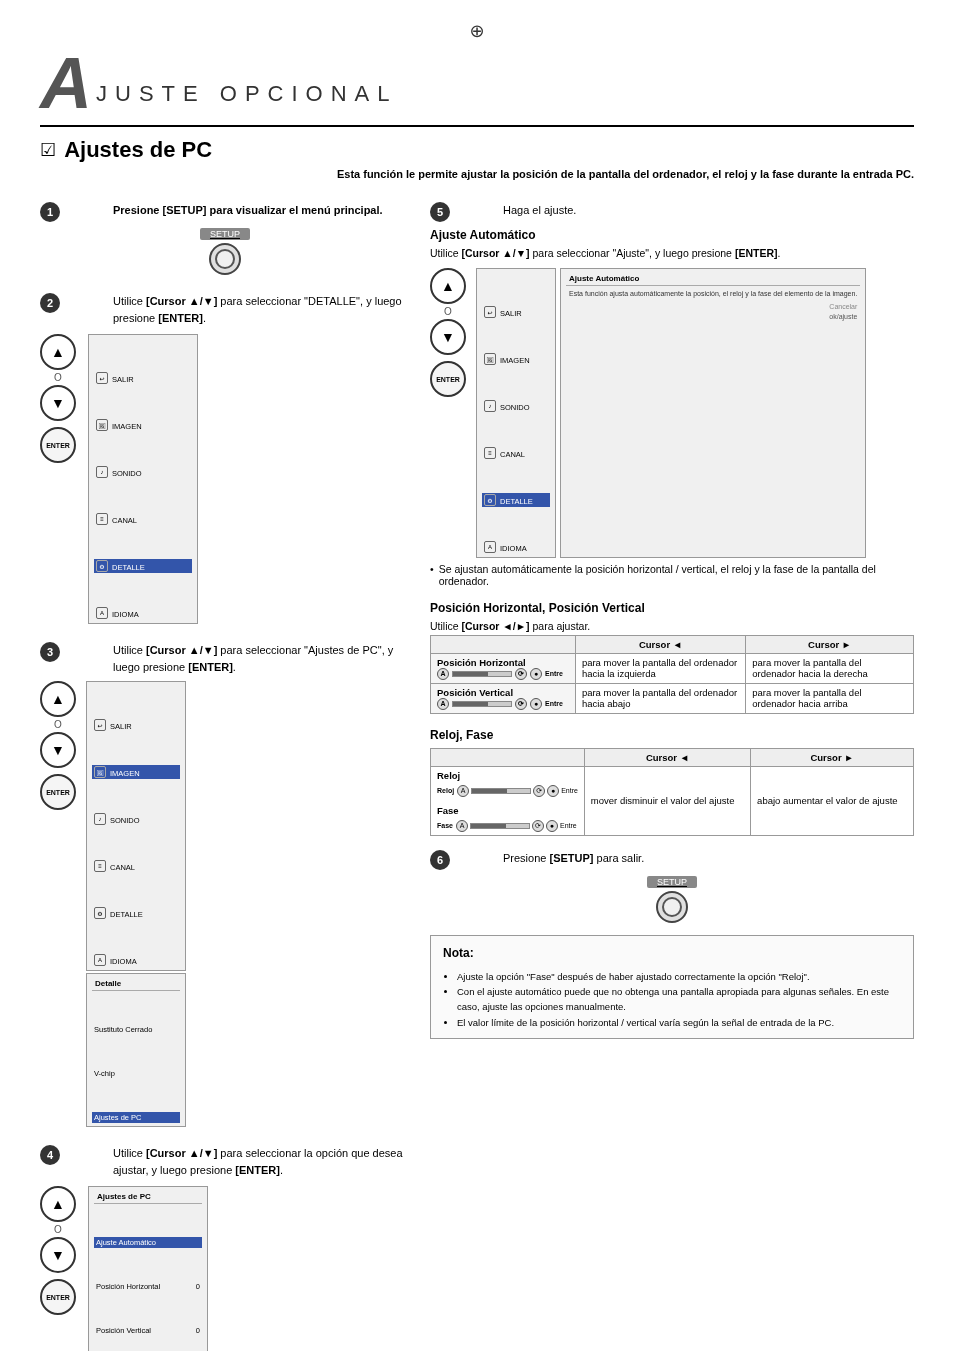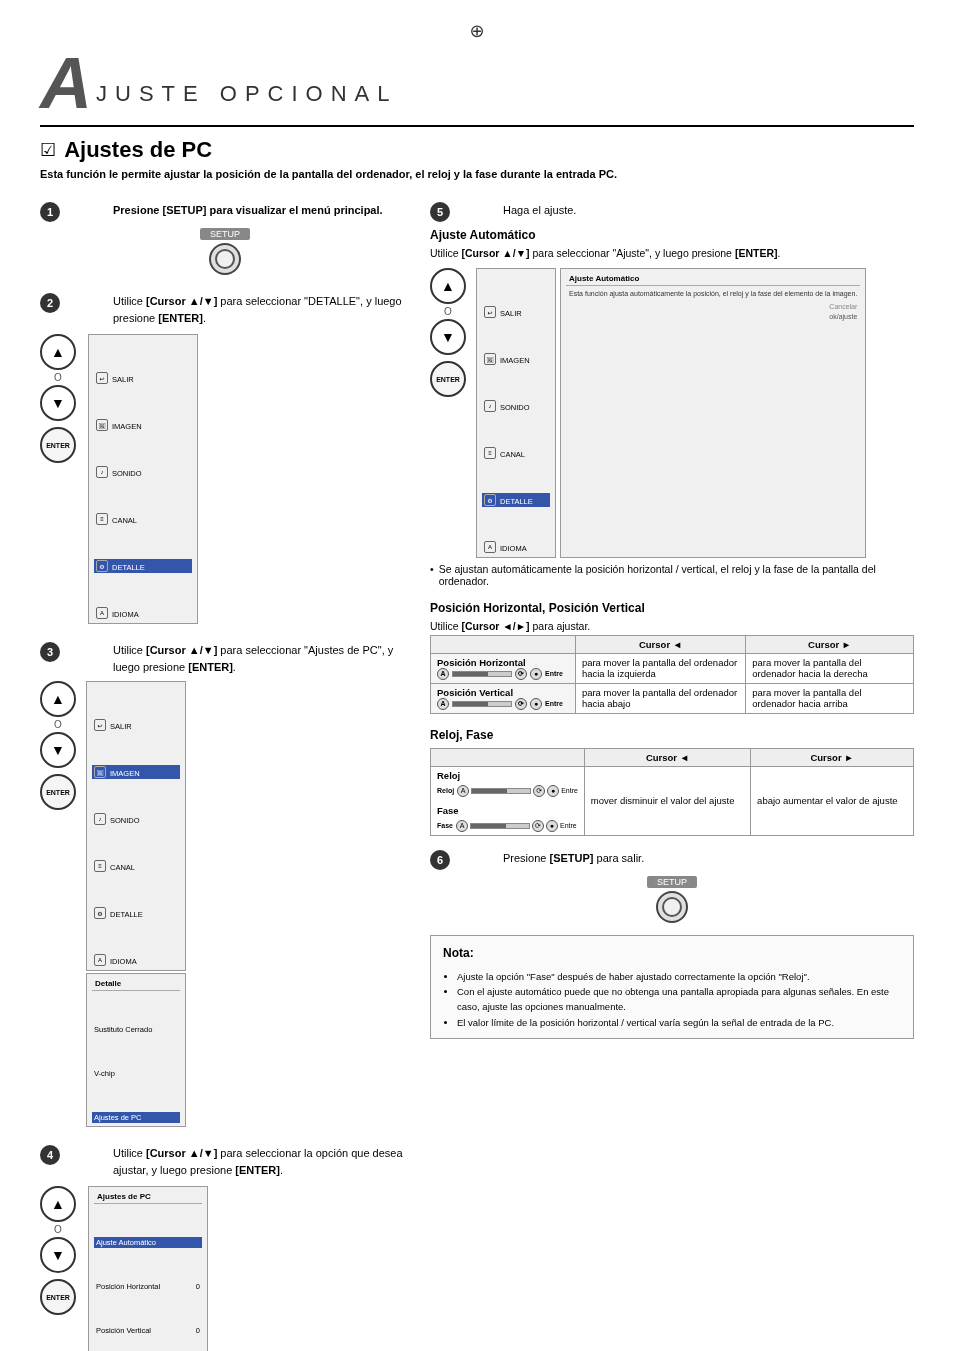--- a/index.html
+++ b/index.html
@@ -64,20 +64,21 @@
     }
     .section-title {
       font-size: 22px;
       font-weight: bold;
     }
     .section-subtitle {
       font-size: 11px;
       font-weight: bold;
       margin-bottom: 20px;
       line-height: 1.4;
+      text-align: right;
     }
     
     .two-col {
       display: flex;
       gap: 20px;
     }
     .col-left {
       width: 370px;
       flex-shrink: 0;
     }
@@ -304,20 +305,21 @@
     }
     .bullet-item::before {
       content: '•';
     }
     
     .setup-btn-illustration {
       display: flex;
       flex-direction: column;
       align-items: center;
       margin: 6px 0;
+      text-decoration: underline;
     }
     .setup-label-box {
       background: #888;
       color: #fff;
       font-size: 9px;
       padding: 1px 10px;
       border-radius: 2px;
       margin-bottom: 3px;
     }
     .setup-circle {

